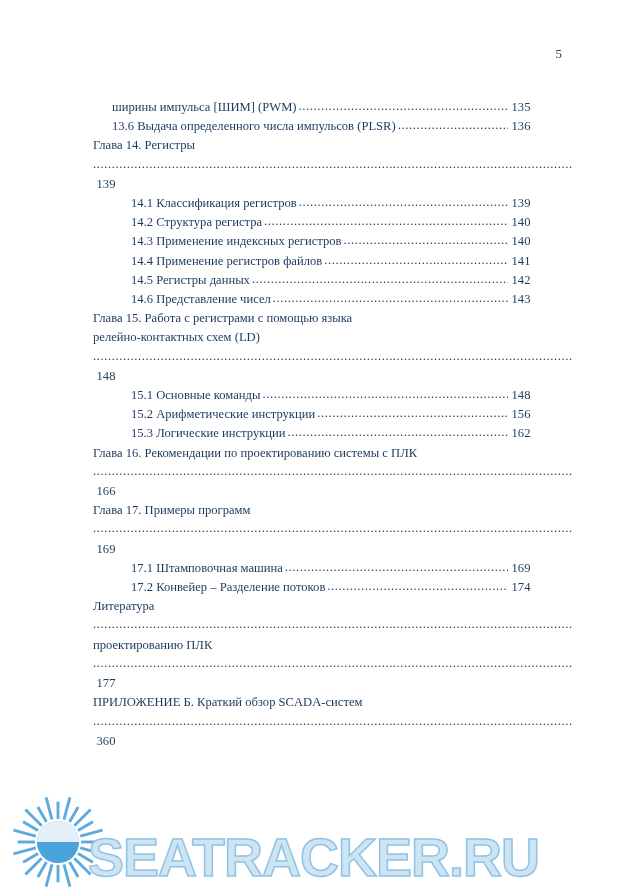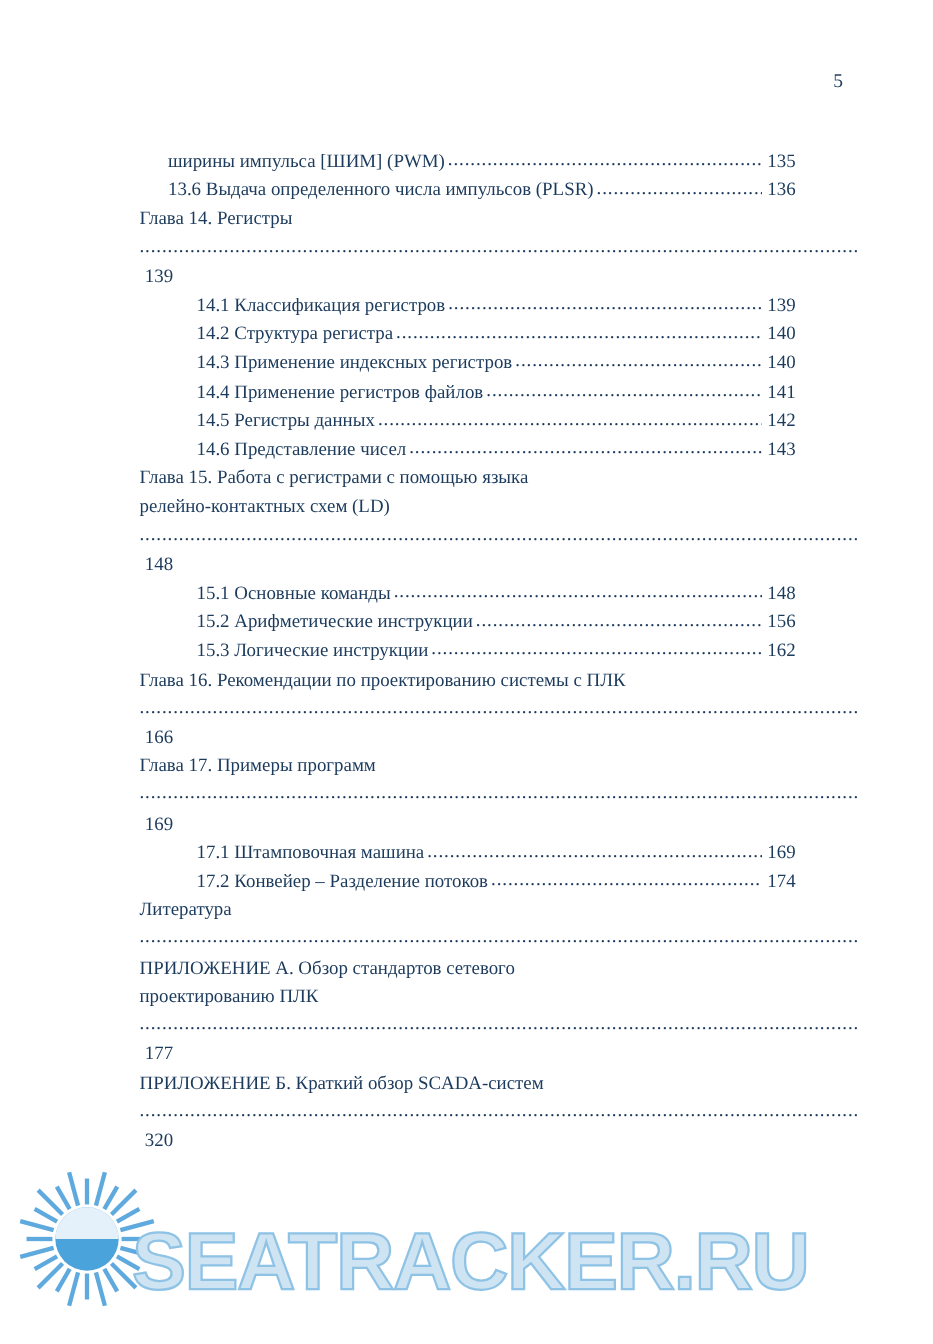--- a/index.html
+++ b/index.html
@@ -67,21 +67,21 @@
   .toc-line.nodots .txt { flex: 1 1 auto; }
   
   .lvl0 { padding-left: 0px; flex-direction: column; }
   .lvl1 { padding-left: 19px; }
   .lvl2 { padding-left: 38px; }
 
   
   .watermark {
     position: absolute;
     left: 0;
-    bottom: 16px;
+    bottom: 0;
     width: 622px;
     height: 120px;
     pointer-events: none;
   }
   .wm-text {
     position: absolute;
     left: 88px;
     bottom: 8px;
     font-family: "Liberation Sans", sans-serif;
     font-weight: bold;
@@ -195,33 +195,29 @@
       <div class="toc-line lvl2">
         <span class="txt">17.2 Конвейер – Разделение потоков</span>
         <span class="dots">................................................................................................................................</span>
         <span class="pg">174</span>
       </div>
       <div class="toc-line lvl0">
         <span class="txt">Литература</span>
         <span class="dots">................................................................................................................................</span>
         <span class="pg"></span>
       </div>
-      <div class="toc-line lvl0 nodots">
-        <span class="txt">ПРИЛОЖЕНИЕ А. Обзор стандартов сетевого</span>
-        <span class="pg"></span>
-      </div>
       <div class="toc-line lvl0">
         <span class="txt">проектированию ПЛК</span>
         <span class="dots">................................................................................................................................</span>
         <span class="pg">177</span>
       </div>
       <div class="toc-line lvl0">
         <span class="txt">ПРИЛОЖЕНИЕ Б. Краткий обзор SCADA-систем</span>
         <span class="dots">................................................................................................................................</span>
-        <span class="pg">320</span>
+        <span class="pg">360</span>
       </div>
     </div>
 
   <div class="watermark">
     <svg class="wm-sun" viewBox="0 0 100 100">
       <g id="rays">
           <line x1="74" y1="50" x2="92" y2="50" stroke="#5ea9dd" stroke-width="3"></line>
           <line x1="73.18221983093764" y1="56.2116570824605" x2="96.36443966187528" y2="62.423314164920995" stroke="#5ea9dd" stroke-width="3"></line>
           <line x1="70.78460969082653" y1="62" x2="86.37306695894642" y2="71" stroke="#5ea9dd" stroke-width="3"></line>
           <line x1="66.97056274847714" y1="66.97056274847714" x2="83.94112549695429" y2="83.94112549695427" stroke="#5ea9dd" stroke-width="3"></line>

